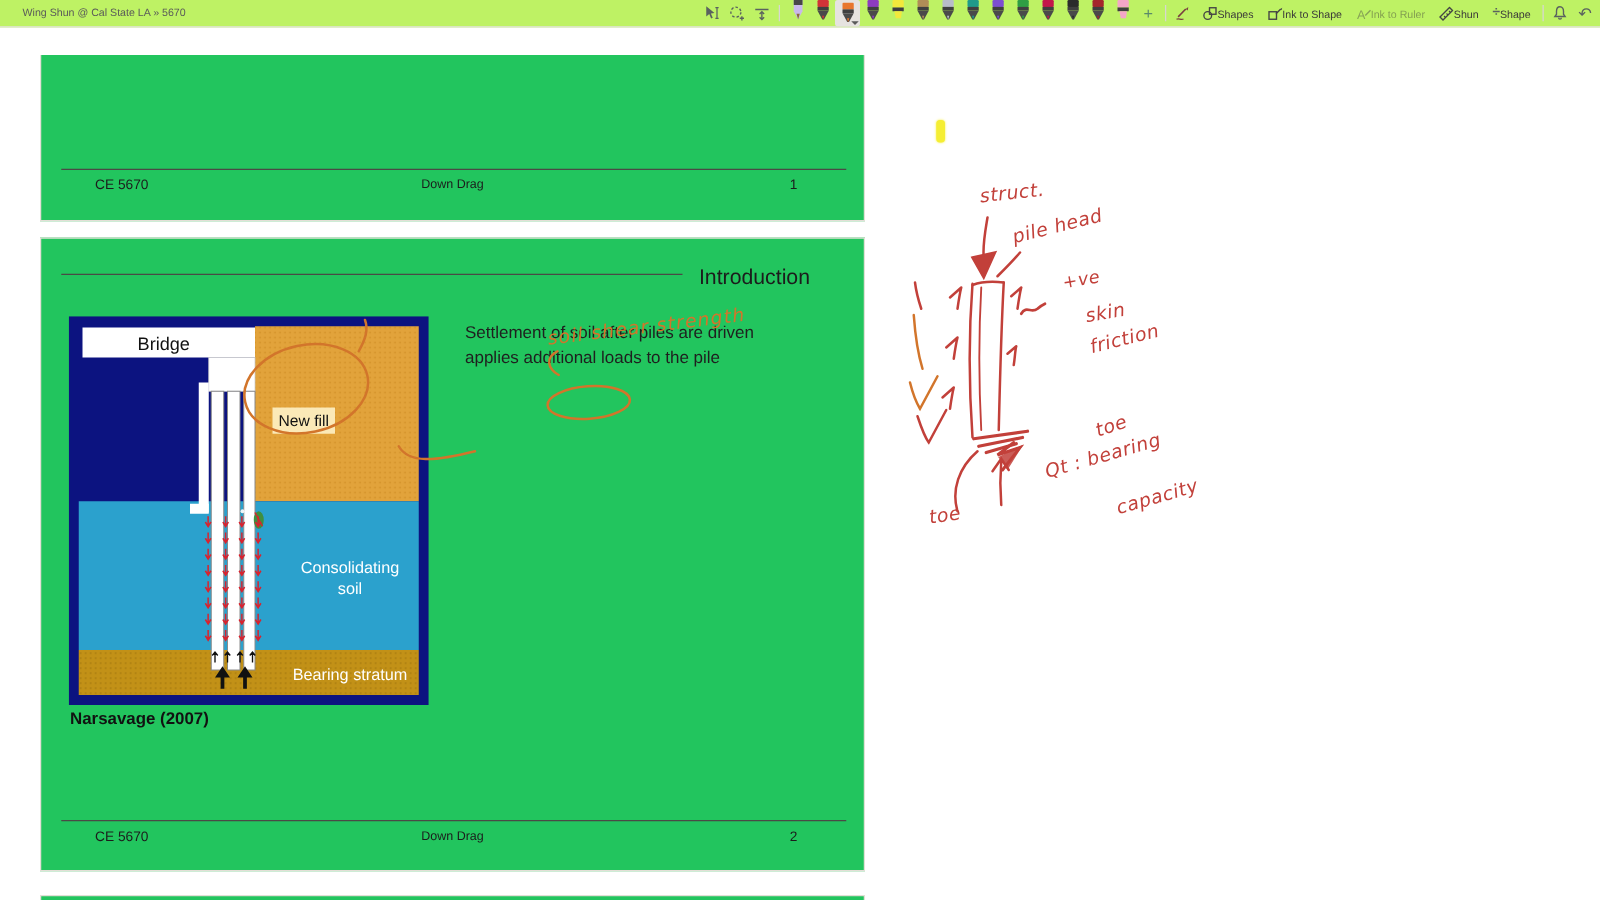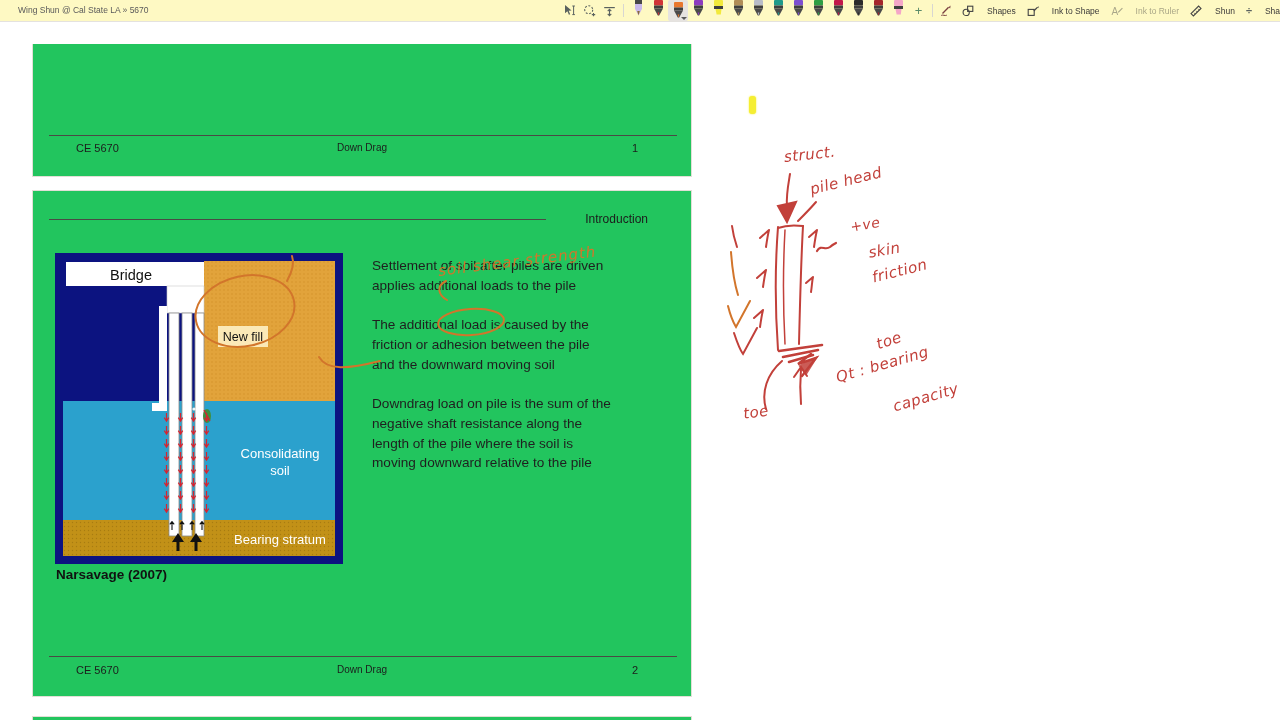--- a/index.html
+++ b/index.html
@@ -1,44 +1,44 @@
 <!DOCTYPE html>
 <html><head>
 <meta charset="utf-8">
 <style>
   html,body{margin:0;padding:0;width:1280px;height:720px;overflow:hidden;background:#ffffff;
             font-family:"Liberation Sans",sans-serif;}
   
-  .titlebar{position:absolute;left:0;top:0;width:1280px;height:21px;background:#fef9c3;
+  .titlebar{position:absolute;left:0;top:0;width:1280px;height:21px;background:#bef264;
             border-bottom:1px solid #e4e2df;z-index:100;display:flex;align-items:center;}
   .app-title{position:absolute;left:18px;top:0;height:21px;line-height:21px;font-size:8.5px;color:#5a5a5a;white-space:nowrap;}
   .tb-right{position:absolute;left:560px;top:0;height:21px;display:flex;align-items:center;gap:1px;}
   .tb-icon{width:19px;height:21px;display:flex;align-items:center;justify-content:center;color:#5a625f;flex:none;}
   .tb-sep{width:1px;height:13px;background:#d8d6d2;margin:0 3px;flex:none;}
   .pen-row{display:flex;align-items:flex-start;height:21px;flex:none;}
   .pen-slot{width:20px;height:21px;display:flex;justify-content:center;align-items:flex-start;position:relative;}
   .pen-slot.selected{background:#e6e3e0;border-radius:2px;}
   .pen-slot.selected svg{margin-top:2px;}
   .pen-chevron{position:absolute;right:1px;bottom:1px;width:0;height:0;border-left:3px solid transparent;
                border-right:3px solid transparent;border-top:3.5px solid #5a5a5a;}
-  .tb-btn{display:flex;align-items:center;gap:13px;padding:0 5px;height:21px;font-size:8.5px;color:#3b3a39;flex:none;white-space:nowrap;}
+  .tb-btn{display:flex;align-items:center;gap:0;padding:0 5px;height:21px;font-size:8.5px;color:#3b3a39;flex:none;white-space:nowrap;}
   .tb-btn.disabled{opacity:.45;}
   .glyph{font-size:11px;line-height:11px;color:#5a625f;}
   
   .canvas{position:absolute;left:0;top:22px;width:1280px;height:698px;background:#ffffff;}
   .slide{position:absolute;left:32px;width:660px;background:#22c55e;border:1px solid #e2dfd6;box-sizing:border-box;}
   #slide1{top:22px;height:133px;border-top:none;}
   #slide2{top:168px;height:507px;}
   #slide3{top:694px;height:60px;}
   .footer-line{position:absolute;left:16px;width:628px;height:0;border-top:1.4px solid #4a4a45;}
   .footer-course{position:absolute;left:43px;font-size:11px;color:#1c1c1c;}
   .footer-title{position:absolute;left:0;width:100%;text-align:center;font-size:10px;color:#1c1c1c;}
   .footer-page{position:absolute;right:53px;font-size:11px;color:#1c1c1c;}
   .hdr-line{position:absolute;left:16px;top:28px;width:497px;height:0;border-top:1.4px solid #4a4a45;}
-  .hdr-label{position:absolute;right:43px;top:21px;font-size:12px;color:#1c1c1c;}
+  .hdr-label{position:absolute;right:43px;top:21px;font-size:17px;color:#1c1c1c;}
   .para{position:absolute;left:339px;width:290px;font-size:13.6px;line-height:19.8px;color:#1f1f1f;white-space:pre-line;}
   .caption{position:absolute;left:23px;top:376px;font-size:13.5px;color:#111;font-weight:bold;}
   .fig{position:absolute;left:22px;top:62px;}
   
   .ink-svg{position:absolute;left:0;top:0;z-index:40;pointer-events:none;}
   .ink-text{position:absolute;z-index:41;color:#c2403a;font-family:"DejaVu Sans",sans-serif;
             font-style:italic;transform-origin:left top;pointer-events:none;white-space:nowrap;letter-spacing:.5px;}
   .ink-text.orange{color:#d2752b;}
   .hl-mark{position:absolute;left:749px;top:74px;width:7px;height:18px;background:#f5ee33;border-radius:3px;
            box-shadow:0 0 2px #f5ee33;z-index:39;}
@@ -281,27 +281,20 @@
       <path d="M117,277 V269 M114.8,271.4 L117,268.6 L119.2,271.4 M127,277 V269 M124.8,271.4 L127,268.6 L129.2,271.4 M137,277 V269 M134.8,271.4 L137,268.6 L139.2,271.4 M147,277 V269 M144.8,271.4 L147,268.6 L149.2,271.4" stroke="#111" stroke-width="1.1" fill="none"></path>
       <path d="M123,298 V287 M141,298 V287" stroke="#111" stroke-width="3"></path>
       <path d="M117,289 L123,280 L129,289 Z M135,289 L141,280 L147,289 Z" fill="#111"></path>
       <text x="225" y="205" font-size="13" fill="#ffffff" text-anchor="middle" font-family="Liberation Sans,sans-serif">Consolidating</text>
       <text x="225" y="222" font-size="13" fill="#ffffff" text-anchor="middle" font-family="Liberation Sans,sans-serif">soil</text>
       <text x="225" y="291" font-size="13" fill="#ffffff" text-anchor="middle" font-family="Liberation Sans,sans-serif">Bearing stratum</text>
     </svg>
 
     <div class="para" style="top:65px;">Settlement of soil after piles are driven
 applies additional loads to the pile</div>
-    <div class="para" style="top:124px;">The additional load is caused by the
-friction or adhesion between the pile
-and the downward moving soil</div>
-    <div class="para" style="top:203px;">Downdrag load on pile is the sum of the
-negative shaft resistance along the
-length of the pile where the soil is
-moving downward relative to the pile</div>
     <div class="caption">Narsavage (2007)</div>
 
     <div class="footer-line" style="top:465px;"></div>
     <span class="footer-course" style="top:473px;">CE 5670</span>
     <span class="footer-title" style="top:473px;">Down Drag</span>
     <span class="footer-page" style="top:473px;">2</span>
   </div>
 
   <div class="slide" id="slide3">
     

